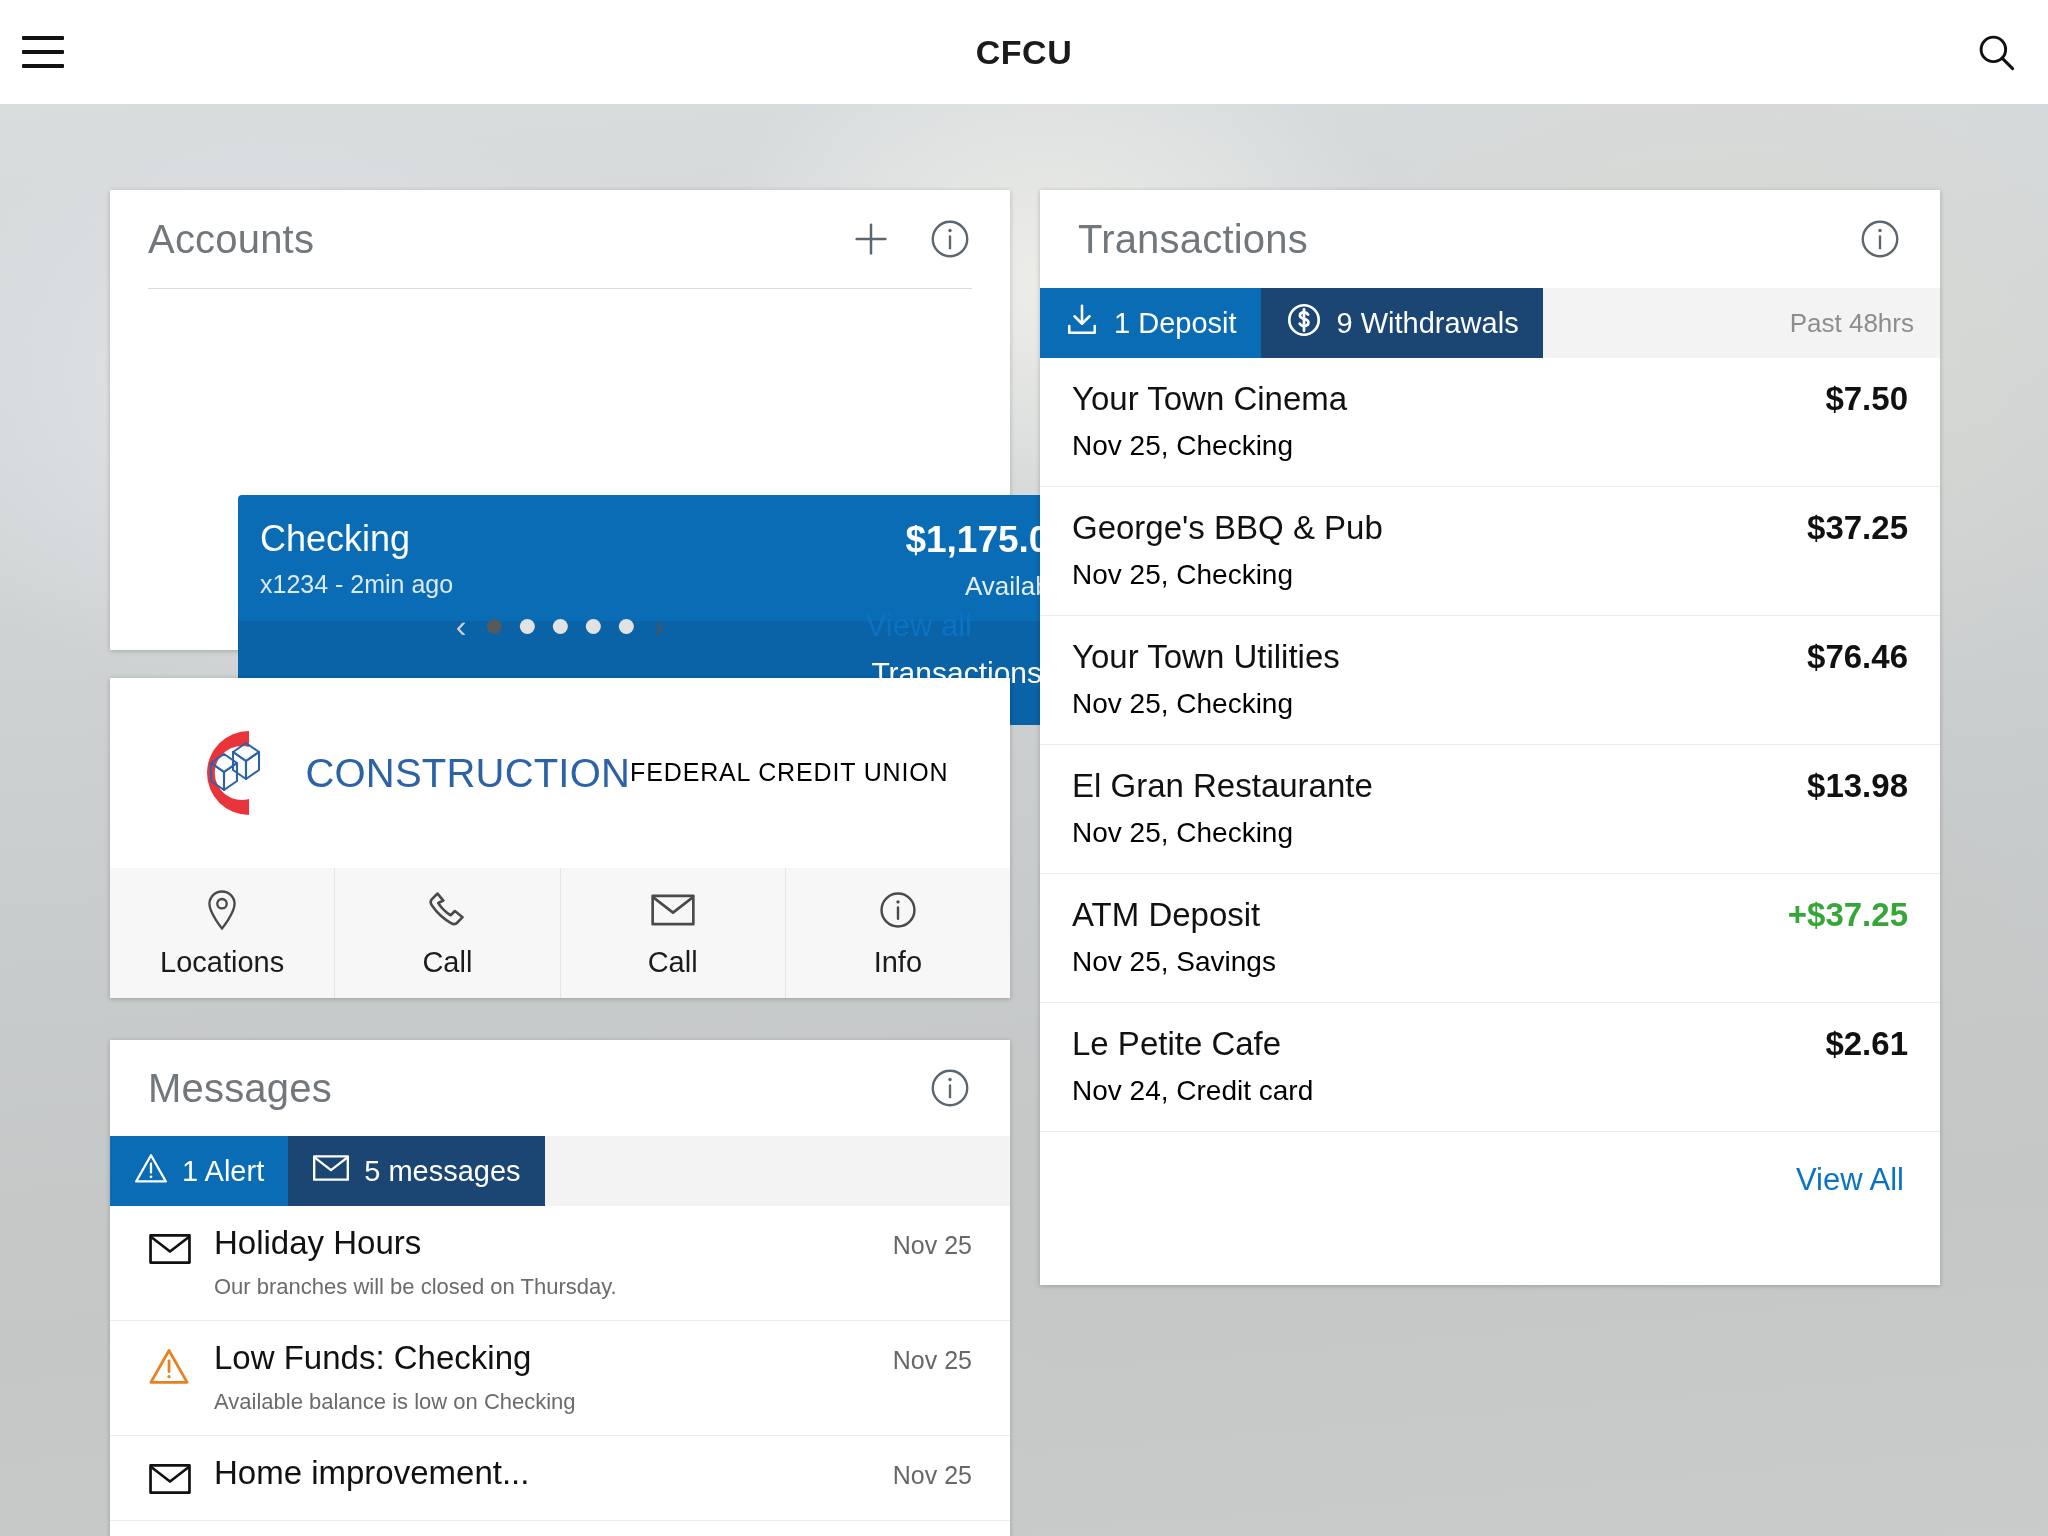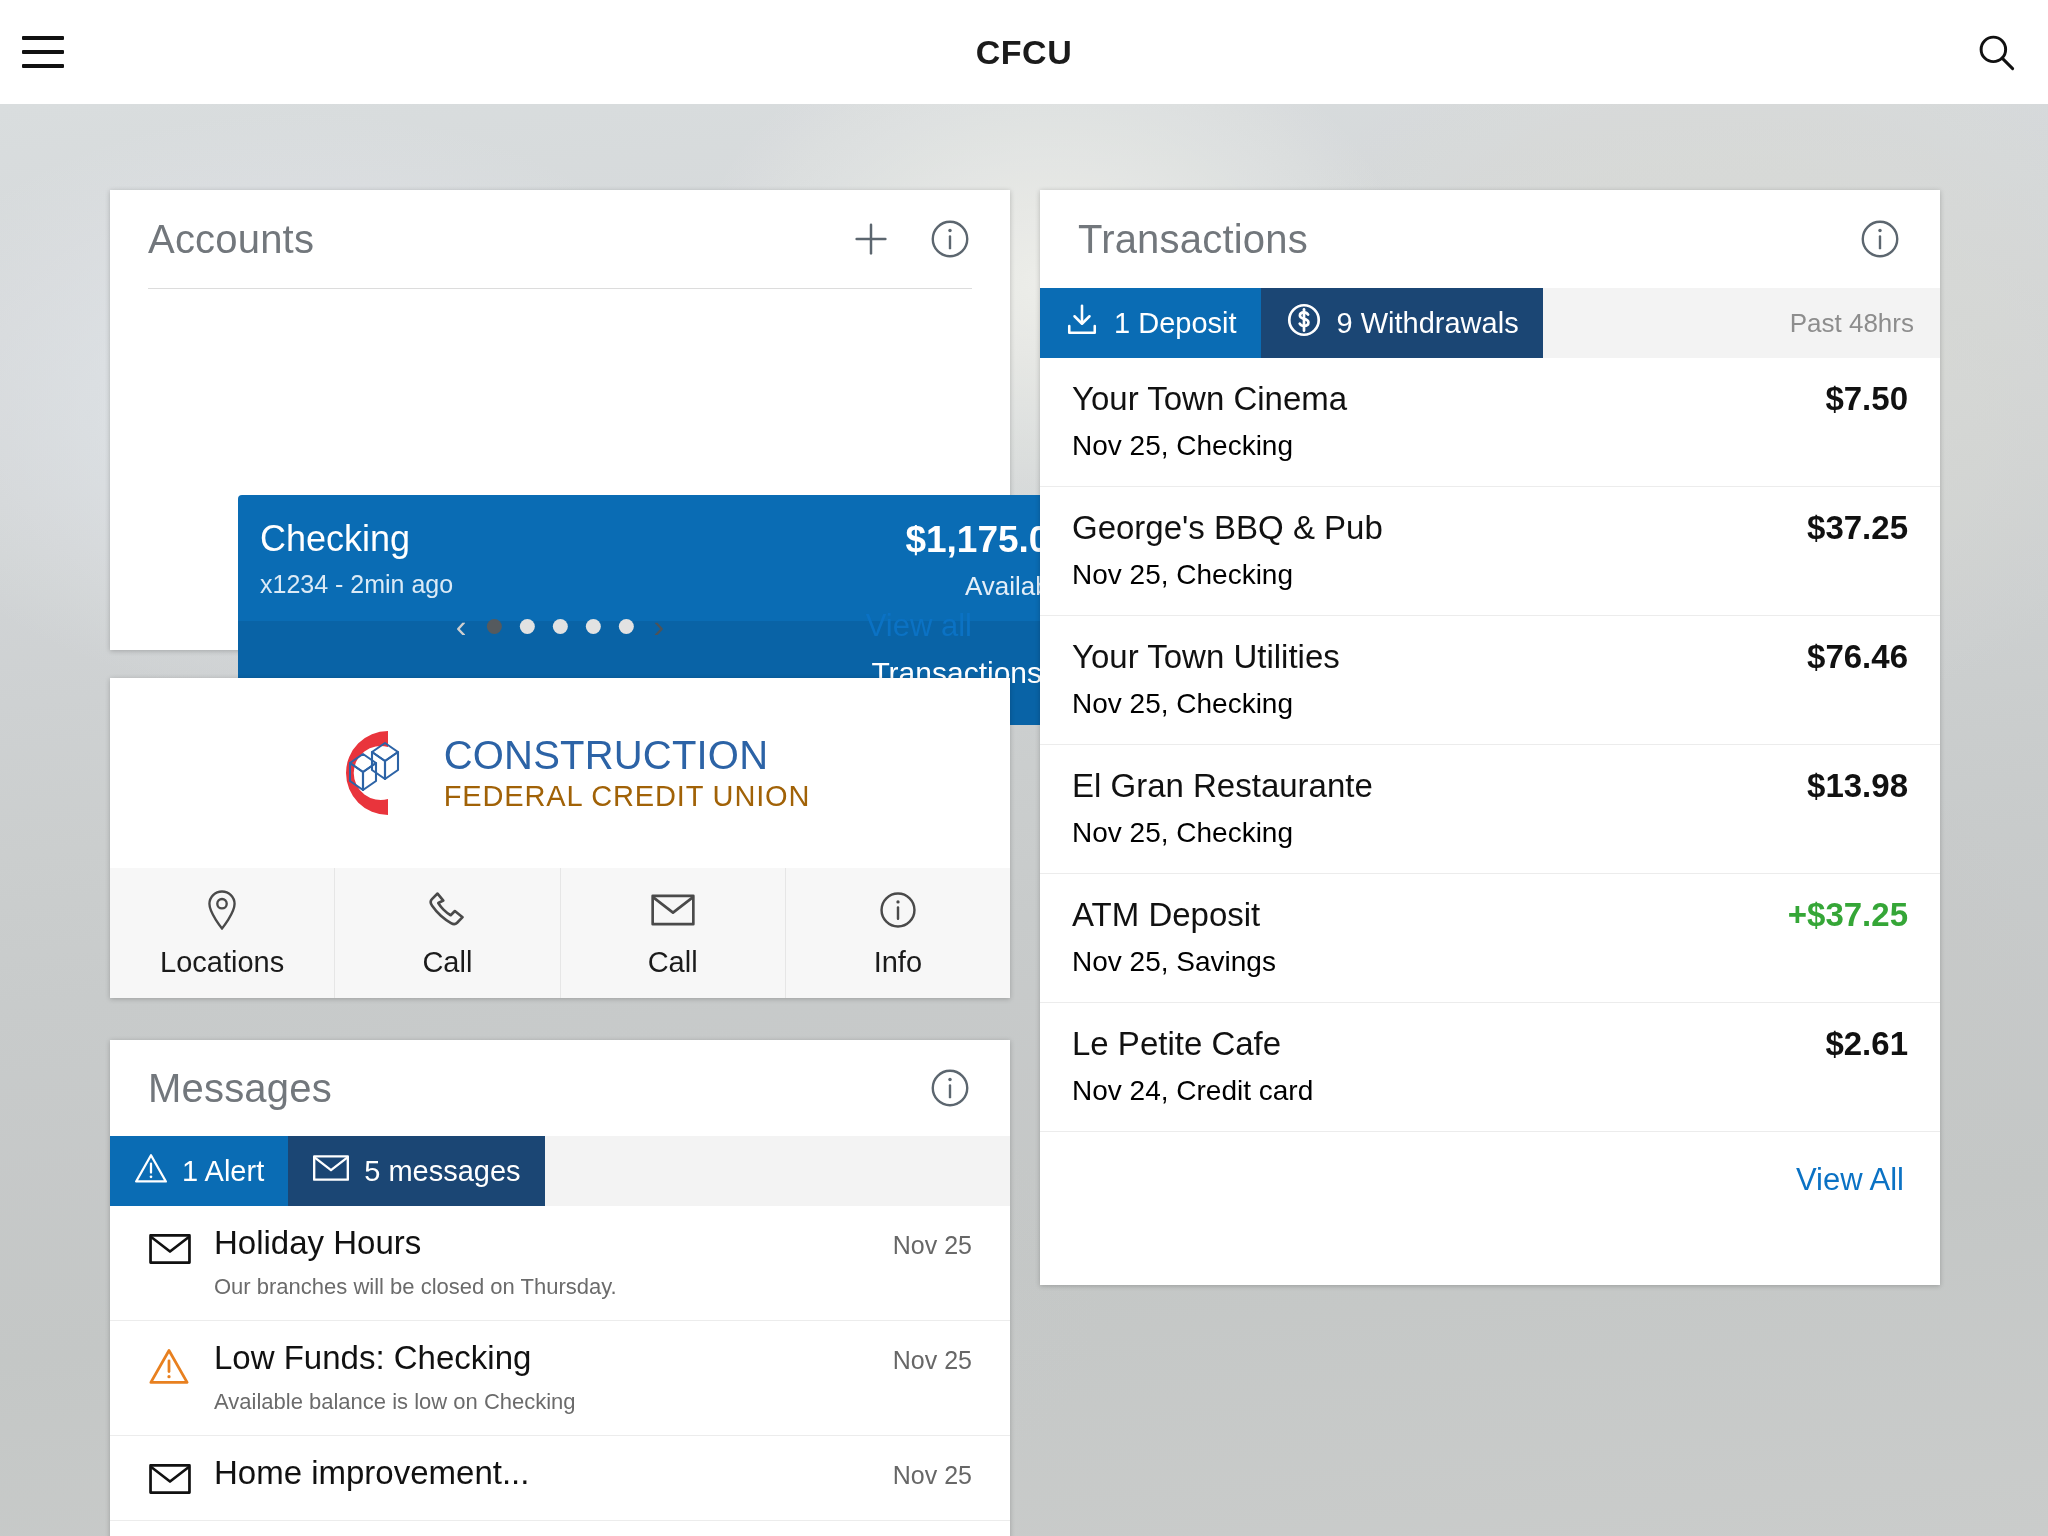--- a/index.html
+++ b/index.html
@@ -128,23 +128,23 @@
     position: absolute; right: 38px;
     color: #0b72c4; font-size: 31px; cursor: pointer;
   }
 
   
   #contact-card { left: 110px; top: 678px; width: 900px; height: 320px; }
   .logo-wrap {
     height: 190px; display: flex; align-items: center; justify-content: center; gap: 16px;
   }
   .logo-mark { width: 118px; height: 108px; }
-  .logo-text { display: flex; flex-direction: column; line-height: 1; }
+  .logo-text { display: flex; line-height: 1; }
   .logo-l1 { font-size: 40px; letter-spacing: .2px; color: #2c63a6; font-weight: normal; }
-  .logo-l2 { font-size: 29px; letter-spacing: .85px; color: #a16207; margin-top: 7px; }
+  .logo-l2 { font-size: 25px; letter-spacing: .85px; color: #000000; margin-top: 7px; }
   .contact-row { display: flex; height: 130px; }
   .contact-cell {
     flex: 1; background: #f7f7f7;
     border-right: 1px solid #e6e6e6;
     display: flex; flex-direction: column; align-items: center; justify-content: center;
     gap: 10px; cursor: pointer;
   }
   .contact-cell:last-child { border-right: none; }
   .contact-label { font-size: 29px; color: #1b1b1b; }
 

